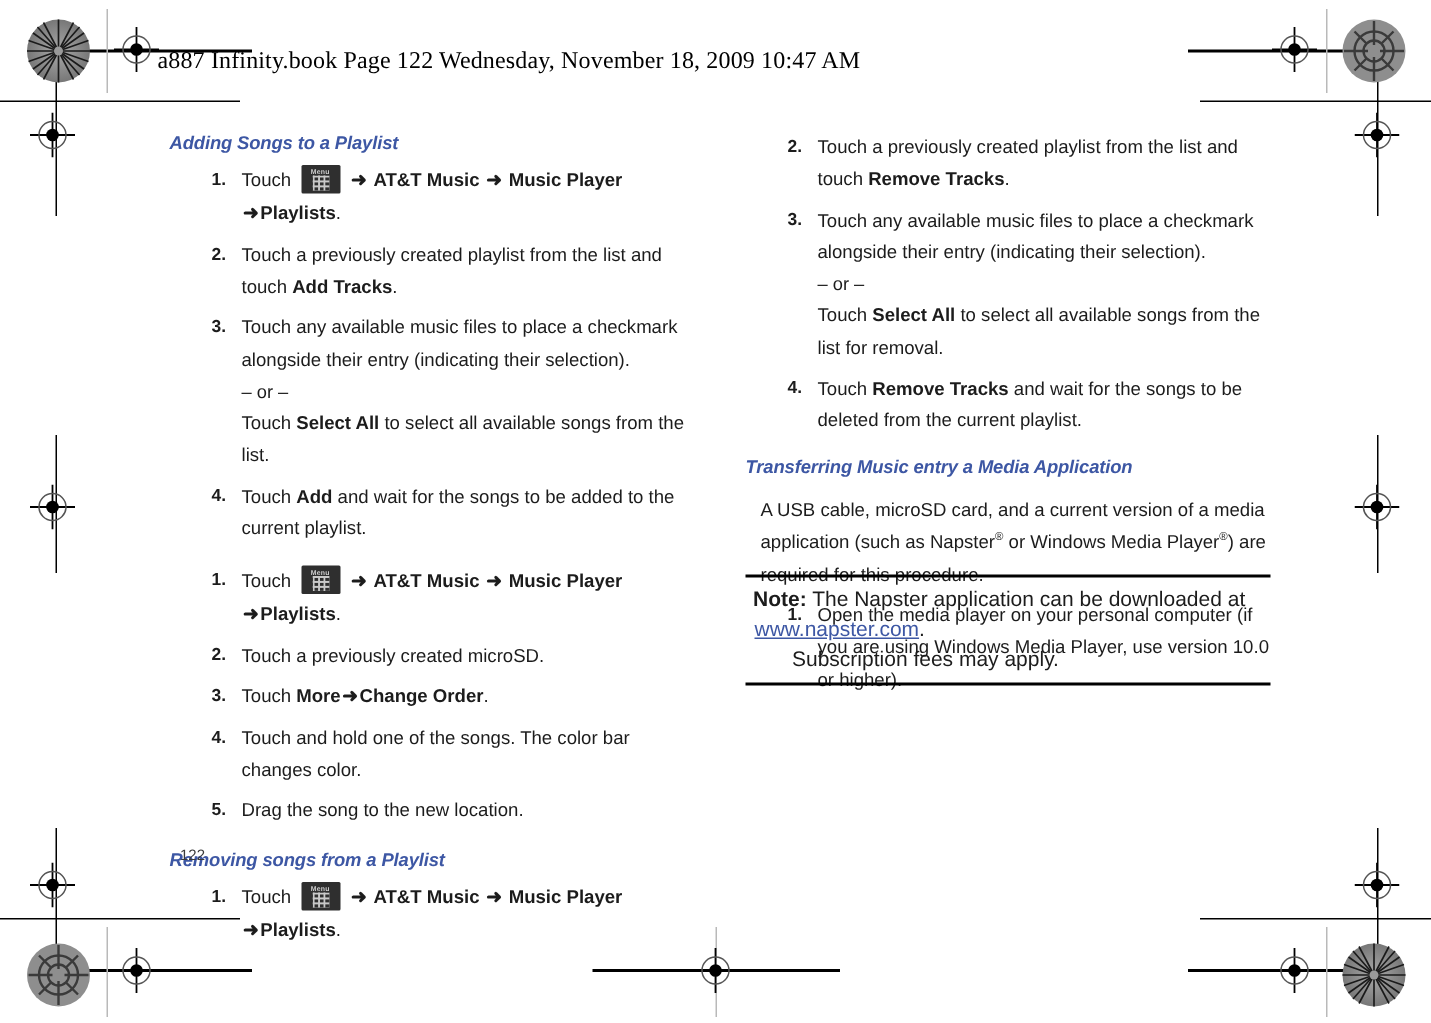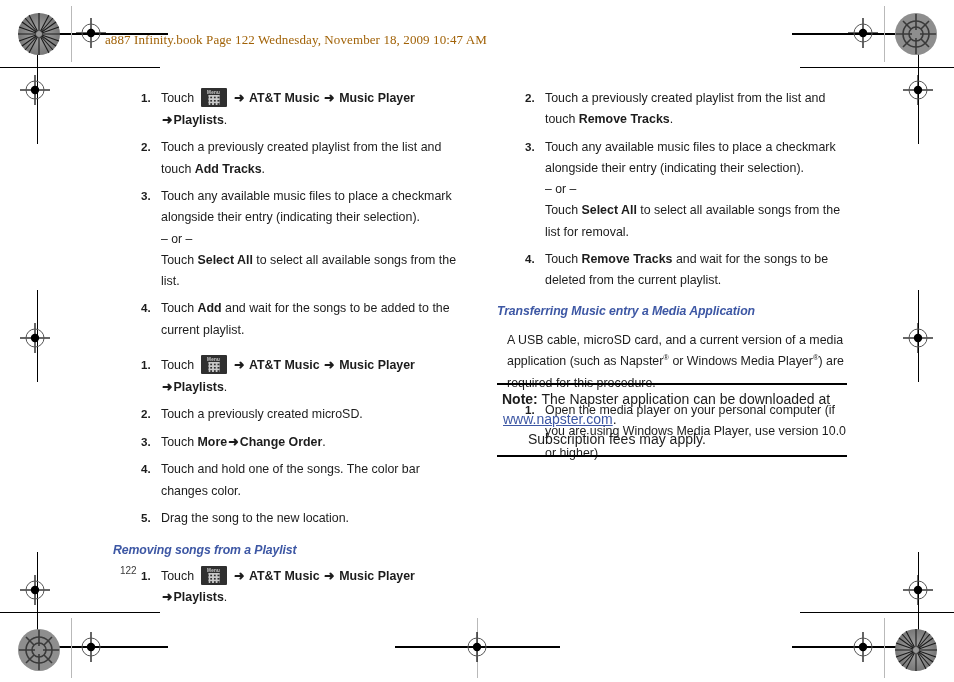--- a/index.html
+++ b/index.html
@@ -35,22 +35,22 @@
     overflow: hidden;
   }
   .target svg { display: block; }
 
   
   .page-header {
     position: absolute;
     left: 105px;
     top: 32px;
     font-family: "Liberation Serif", serif;
-    font-size: 13px;
-    color: #a16207;
+    font-size: 16px;
+    color: #000000;
     letter-spacing: 0.1px;
     white-space: nowrap;
   }
 
   .columns {
     position: absolute;
     left: 0; top: 88px;
     width: 954px;
   }
   .col {
@@ -392,20 +392,21 @@
   </div>
 </div>
 
 <div class="page-header">a887 Infinity.book  Page 122  Wednesday, November 18, 2009  10:47 AM</div>
 
 <div class="columns">
 
   <div class="col col-left">
 
     <div class="section">
+      <h2 class="section-head">Adding Songs to a Playlist</h2>
       <ol class="steps">
         <li>
           <span class="num">1.</span><span>Touch </span><span class="menu-key"><span class="mk-label">Menu</span><span class="mk-grid"></span></span>
           <span class="arrow">➜</span>
           <b>AT&amp;T Music</b>
           <span class="arrow">➜</span>
           <b>Music Player</b>
           <span class="arrow">➜</span><b>Playlists</b><span>.</span>
         </li>
         <li>

